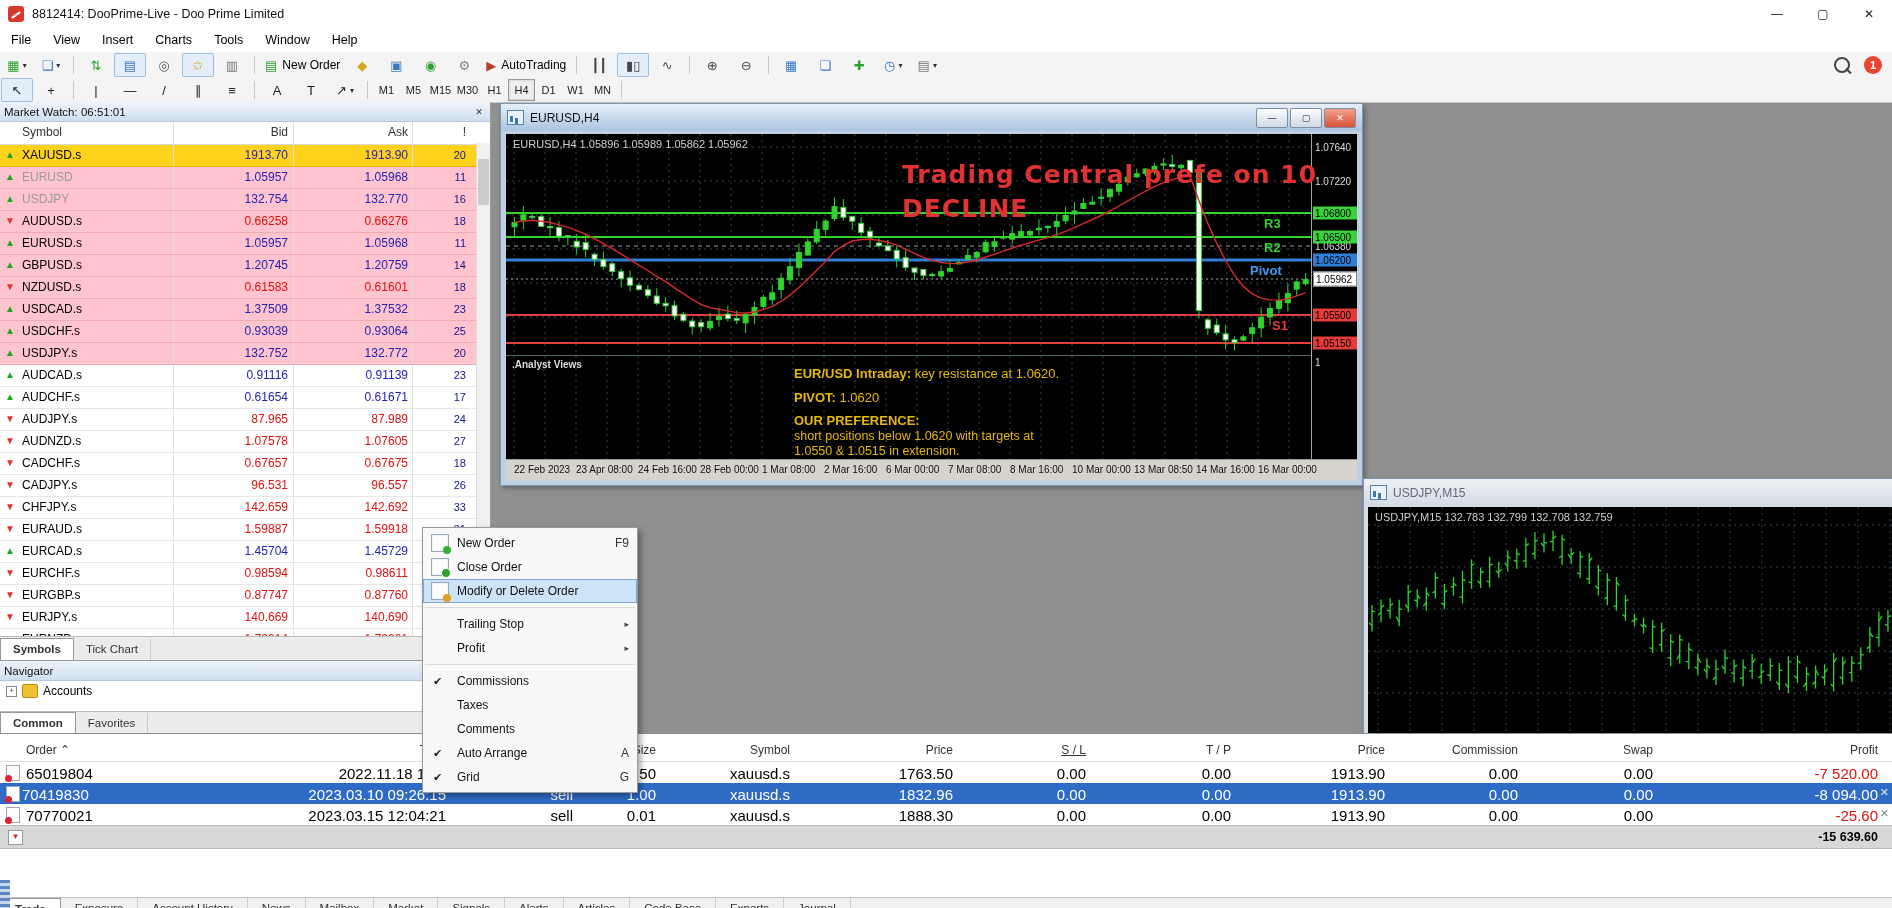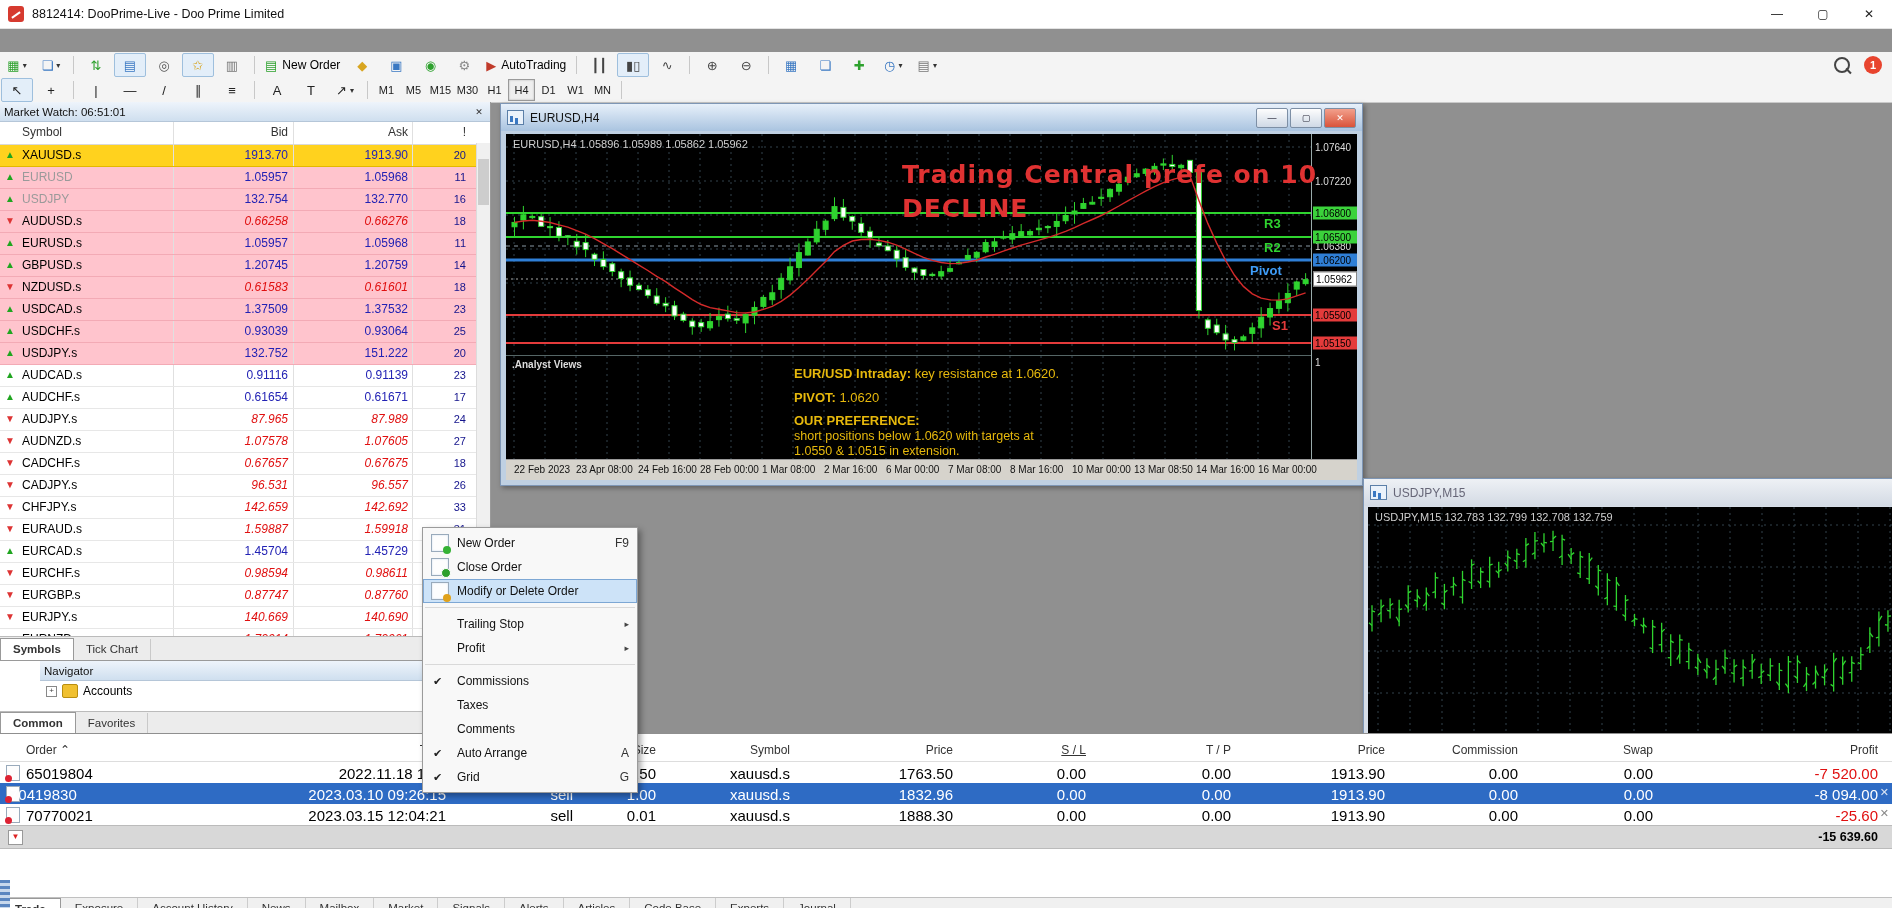--- a/index.html
+++ b/index.html
@@ -46,29 +46,29 @@
   .mw-arrow{position:absolute;left:5px;top:4px;font-size:10px;}
   .mw-arrow.up{color:#1fa51f;}
   .mw-arrow.down{color:#d33;}
   .mw-sym{position:absolute;left:22px;top:3px;color:#000;}
   .mw-sym.dim{color:#9a9a9a;}
   .mw-bid,.mw-ask{position:absolute;top:3px;}
   .mw-bid{right:202px;}
   .mw-ask{right:82px;}
   .mw-spread{position:absolute;right:24px;top:4px;font-size:11px;color:#14148c;}
   .num-up{color:#2222b4;}
-  .num-down{color:#e01010;font-style:italic;}
+  .num-down{color:#e01010;}
   .mw-vline{position:absolute;top:0;bottom:0;width:1px;background:#e0e0e0;}
   #mw-scroll{position:absolute;right:0;top:41px;width:13px;bottom:23px;background:#f0f0f0;border-left:1px solid #dcdcdc;}
   #mw-thumb{position:absolute;left:1px;top:16px;width:11px;height:46px;background:#cdcdcd;}
   #mw-tabs{position:absolute;left:0;bottom:0;width:100%;height:23px;background:#ececec;border-top:1px solid #bbb;display:flex;align-items:flex-end;}
   .mw-tab{height:21px;line-height:20px;padding:0 12px;font-size:11.5px;color:#333;border-right:1px solid #c9c9c9;}
   .mw-tab.active{background:#fff;border:1px solid #999;border-bottom:none;font-weight:bold;}
   
-  #navigator{left:0;top:660px;width:490px;height:73px;background:#fff;border-right:1px solid #9a9a9a;border-top:1px solid #9a9a9a;padding-left:40px;}
+  #navigator{left:0;top:660px;width:490px;height:73px;background:#fff;border-right:1px solid #9a9a9a;border-top:1px solid #9a9a9a;}
   #nav-item{display:flex;align-items:center;height:20px;padding-left:6px;}
   #nav-expand{width:9px;height:9px;border:1px solid #888;font-size:8px;line-height:7px;text-align:center;color:#444;margin-right:5px;background:#fff;}
   #nav-acc-icon{width:14px;height:12px;background:#f0c030;border:1px solid #b98e10;border-radius:2px;margin-right:5px;}
   #nav-tabs{position:absolute;bottom:0;left:0;width:100%;height:22px;background:#ececec;border-top:1px solid #bbb;display:flex;align-items:flex-end;}
   
   .chart-win{border:1px solid #7e96b5;box-shadow:2px 2px 5px rgba(0,0,0,.35);}
   #eur-win{left:500px;top:103px;width:861px;height:381px;background:#bfd0e2;}
   #jpy-win{left:1363px;top:478px;width:529px;height:255px;background:#d7dee8;}
   .cw-title{height:27px;display:flex;align-items:center;padding:0 6px;font-size:12px;}
   #eur-win .cw-title{background:linear-gradient(#e7f0fa,#aac4e0);color:#111;}
@@ -140,20 +140,29 @@
   <div id="titlebar" class="abs">
     <div id="app-icon"></div>
     <div id="title-text">8812414: DooPrime-Live - Doo Prime Limited</div>
     <div id="titlebar-btns">
       <div class="win-btn">—</div>
       <div class="win-btn">▢</div>
       <div class="win-btn">✕</div>
     </div>
   </div>
 
+  <div id="menubar" class="abs">
+      <div class="menu-item">File</div>
+      <div class="menu-item">View</div>
+      <div class="menu-item">Insert</div>
+      <div class="menu-item">Charts</div>
+      <div class="menu-item">Tools</div>
+      <div class="menu-item">Window</div>
+      <div class="menu-item">Help</div>
+    </div>
 
   <div id="toolbar1" class="abs">
     <span id="tb1-items" style="display:flex;align-items:center;">
         <span class="tb-btn">
           <span class="glyph" style="color: rgb(45, 161, 45);">▦</span>
           <span class="caret">▾</span>
         </span>
         <span class="tb-btn">
           <span class="glyph" style="color: rgb(58, 120, 194);">❏</span>
           <span class="caret">▾</span>
@@ -385,21 +394,21 @@
           <span class="mw-ask num-up">0.93064</span>
           <span class="mw-spread">25</span>
           <span class="mw-vline" style="left: 173px;"></span>
           <span class="mw-vline" style="left: 293px;"></span>
           <span class="mw-vline" style="left: 412px;"></span>
         </div>
         <div class="mw-row pink">
           <span class="mw-arrow up">▲</span>
           <span class="mw-sym">USDJPY.s</span>
           <span class="mw-bid num-up">132.752</span>
-          <span class="mw-ask num-up">151.222</span>
+          <span class="mw-ask num-up">132.772</span>
           <span class="mw-spread">20</span>
           <span class="mw-vline" style="left: 173px;"></span>
           <span class="mw-vline" style="left: 293px;"></span>
           <span class="mw-vline" style="left: 412px;"></span>
         </div>
         <div class="mw-row ">
           <span class="mw-arrow up">▲</span>
           <span class="mw-sym">AUDCAD.s</span>
           <span class="mw-bid num-up">0.91116</span>
           <span class="mw-ask num-up">0.91139</span>
@@ -1069,21 +1078,21 @@
           <span class="td-cell" style="right: 939px;">1763.50</span>
           <span class="td-cell" style="right: 806px;">0.00</span>
           <span class="td-cell" style="right: 661px;">0.00</span>
           <span class="td-cell" style="right: 507px;">1913.90</span>
           <span class="td-cell" style="right: 374px;">0.00</span>
           <span class="td-cell" style="right: 239px;">0.00</span>
           <span class="td-cell td-red" style="right: 14px;">-7 520.00</span>
         </div>
         <div class="term-row sel" style="top: 49px;">
           <span class="ord-ico"></span>
-          <span class="td-cell" style="left: 10px;">70419830</span>
+          <span class="td-cell" style="left: 22px;">70419830</span>
           <span class="td-cell" style="right: 1446px;">2023.03.10 09:26:15</span>
           <span class="td-cell" style="right: 1319px;">sell</span>
           <span class="td-cell" style="right: 1236px;">1.00</span>
           <span class="td-cell" style="right: 1102px;">xauusd.s</span>
           <span class="td-cell" style="right: 939px;">1832.96</span>
           <span class="td-cell" style="right: 806px;">0.00</span>
           <span class="td-cell" style="right: 661px;">0.00</span>
           <span class="td-cell" style="right: 507px;">1913.90</span>
           <span class="td-cell" style="right: 374px;">0.00</span>
           <span class="td-cell" style="right: 239px;">0.00</span>

